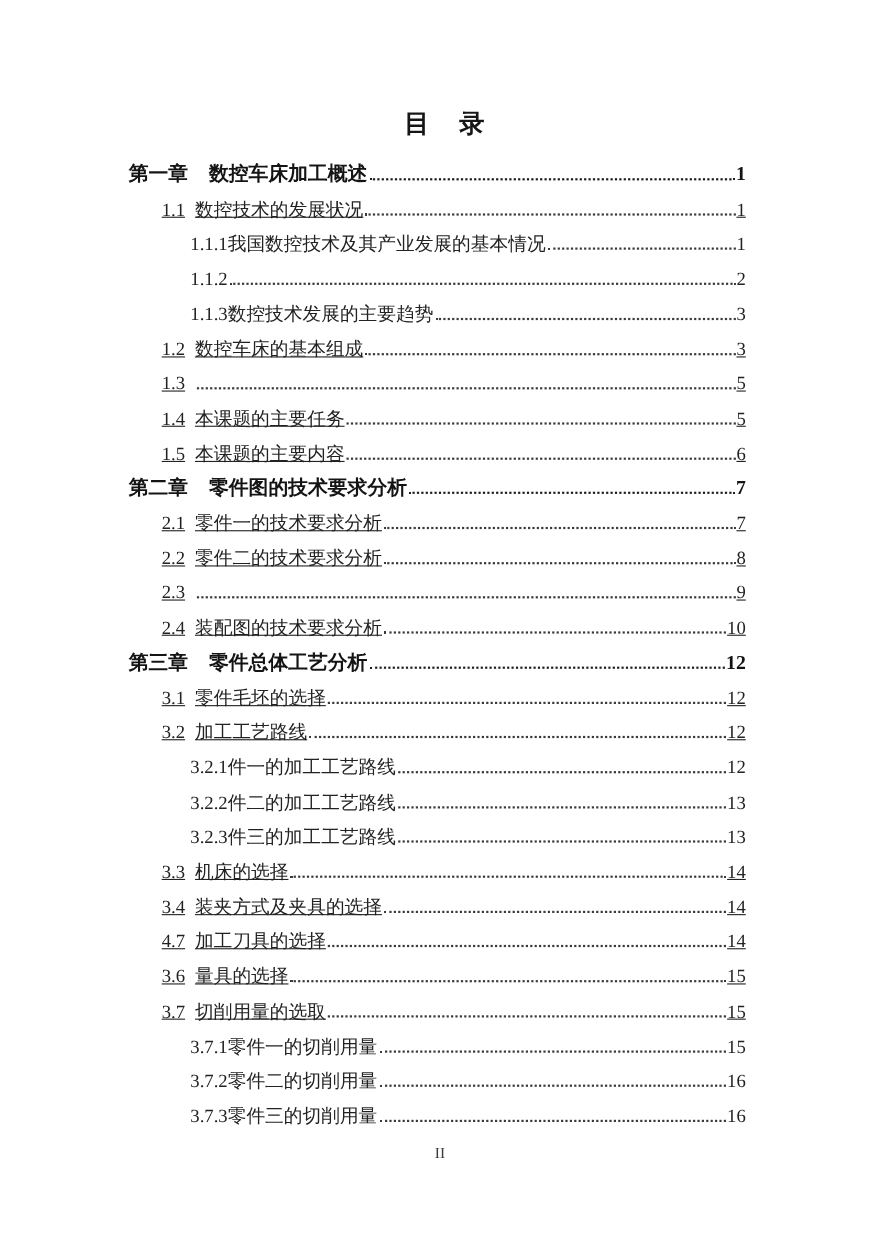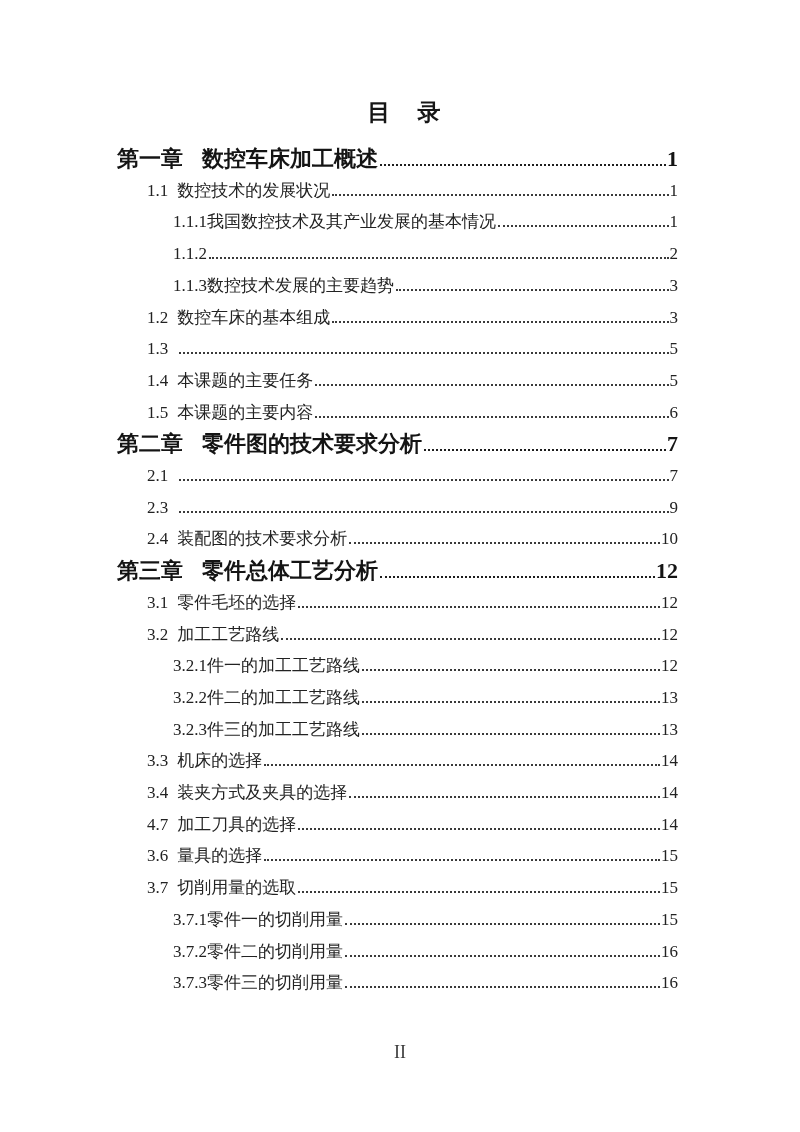--- a/index.html
+++ b/index.html
@@ -36,24 +36,24 @@
   .toc-row {
     display: flex;
     align-items: baseline;
     line-height: 31.7px;
     white-space: nowrap;
     font-size: 17px;
     color: #222222;
   }
   .toc-row.lvl1 {
     font-weight: bold;
-    font-size: 22px;
+    font-size: 18px;
     color: #141414;
   }
-  .toc-row.lvl2 { padding-left: 30px; }
+  .toc-row.lvl2 { padding-left: 30px; text-decoration: underline; }
   .toc-row.lvl3 { padding-left: 56px; }
   .num { flex: 0 0 auto; }
   .lvl1 .num { margin-right: 19px; }
   .lvl2 .num { margin-right: 9px; }
   .lvl3 .num { margin-right: 0; }
   .ttl { flex: 0 0 auto; }
   .leader {
     flex: 1 1 auto;
     display: inline-block;
     min-width: 12px;
@@ -65,21 +65,21 @@
   .lvl1 .leader {
     border-bottom: 2.5px dotted #1d1d1d;
   }
   .pg { flex: 0 0 auto; }
   .footer {
     position: absolute;
     left: 0;
     right: 0;
     top: 1042px;
     text-align: center;
-    font-size: 18px;
+    font-size: 14px;
     color: #3c3c3c;
     font-family: "Liberation Serif", "DejaVu Serif", serif;
   }
 </style>
 </head>
 <body>
 
 <div class="page">
   <h1 class="doc-title">目　录</h1>
 
@@ -137,22 +137,29 @@
         <span class="pg">6</span>
       </div>
       <div class="toc-row lvl1">
         <span class="num">第二章</span>
         <span class="ttl">零件图的技术要求分析</span>
         <span class="leader"></span>
         <span class="pg">7</span>
       </div>
       <div class="toc-row lvl2">
         <span class="num">2.1</span>
+        <span class="ttl">零件一的技术要求分析</span>
         <span class="leader"></span>
         <span class="pg">7</span>
+      </div>
+      <div class="toc-row lvl2">
+        <span class="num">2.2</span>
+        <span class="ttl">零件二的技术要求分析</span>
+        <span class="leader"></span>
+        <span class="pg">8</span>
       </div>
       <div class="toc-row lvl2">
         <span class="num">2.3</span>
         <span class="leader"></span>
         <span class="pg">9</span>
       </div>
       <div class="toc-row lvl2">
         <span class="num">2.4</span>
         <span class="ttl">装配图的技术要求分析</span>
         <span class="leader"></span>

